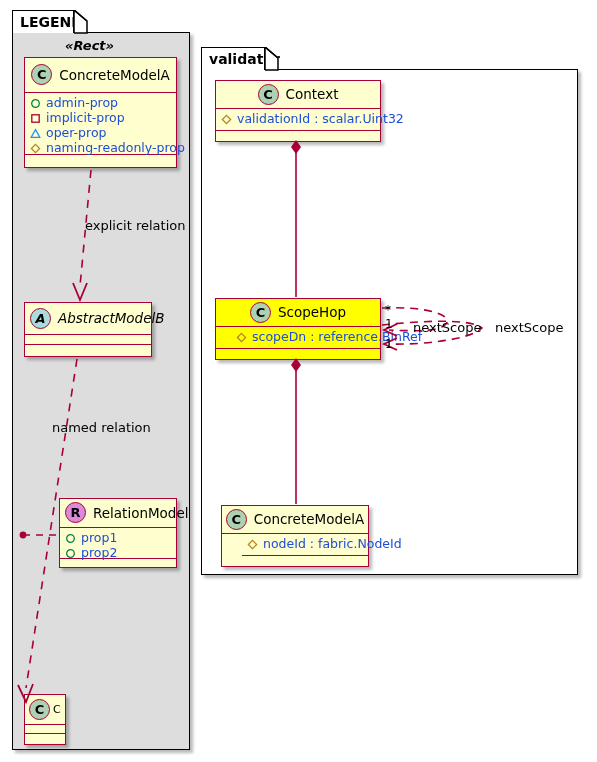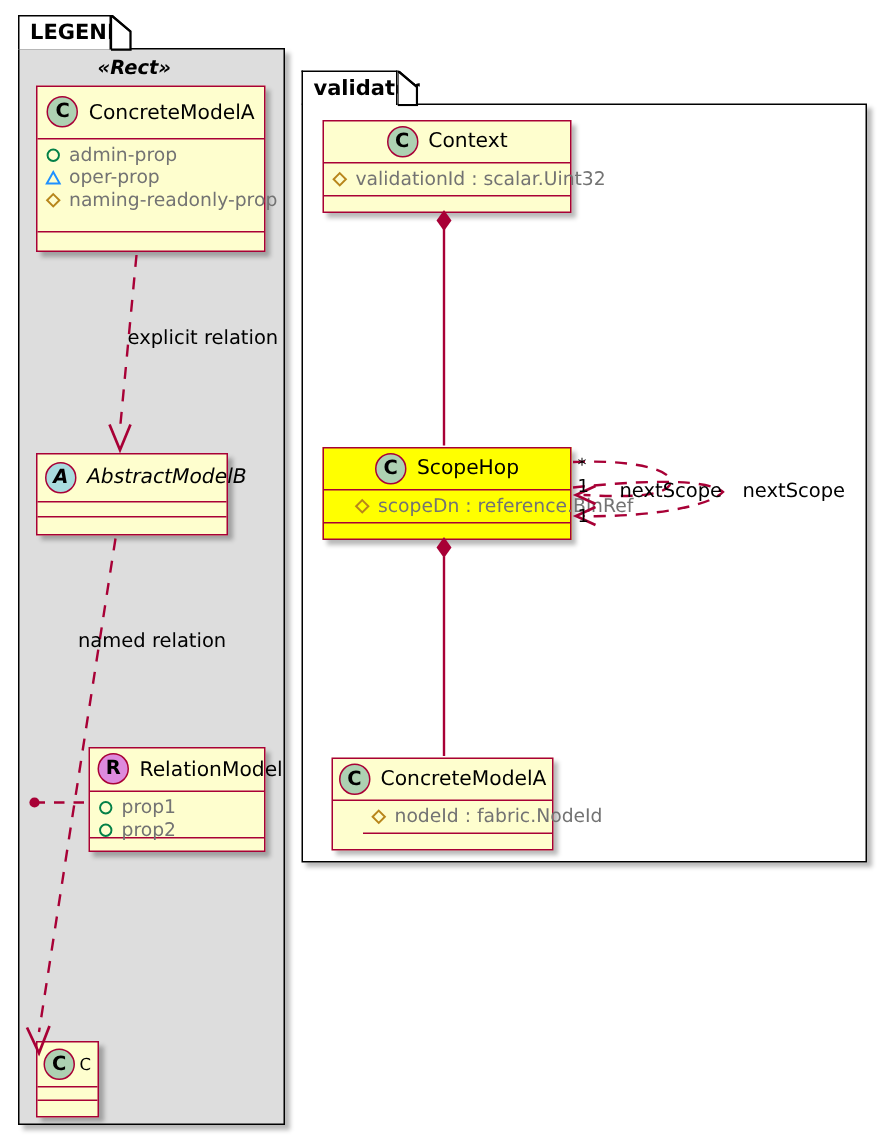--- a/index.html
+++ b/index.html
@@ -58,21 +58,21 @@
   .cls-name{font-size:13.5px;color:#000;white-space:nowrap;}
   .cls-name.abstract{font-style:italic;}
   .cls-attrs{
     padding:2px 5px 3px 5px;
     border-bottom:1.5px solid #A80036;
     box-sizing:border-box;
   }
   .cls-methods{min-height:9px;box-sizing:border-box;}
   .attr{
     display:flex;align-items:center;gap:5px;
-    font-size:12.5px;color:#737373;white-space:nowrap;line-height:15px;
+    font-size:12.5px;color:#1d4ed8;white-space:nowrap;line-height:15px;
   }
 
   
   .cicon{
     width:21px;height:21px;border-radius:50%;
     display:inline-flex;align-items:center;justify-content:center;
     font-weight:bold;font-size:13px;line-height:1;
     flex:0 0 auto;box-sizing:border-box;
   }
   .cicon-C{background:#ADD1B2;border:1.4px solid #A80036;color:#000;}
@@ -116,20 +116,28 @@
         <span class="cls-name">ConcreteModelA</span>
       </div>
       <div class="cls-attrs" style="height:62px;">
         <div class="attr">
           <span class="mk">
             <svg width="11" height="11" viewBox="0 0 11 11">
                 <circle cx="5.5" cy="5.5" r="3.8" fill="none" stroke="#038048" stroke-width="1.3"></circle>
               </svg>
           </span>
           <span>admin-prop</span>
+        </div>
+        <div class="attr">
+          <span class="mk">
+            <svg width="11" height="11" viewBox="0 0 11 11">
+                <rect x="1.8" y="1.8" width="7.4" height="7.4" fill="none" stroke="#A80036" stroke-width="1.3"></rect>
+              </svg>
+          </span>
+          <span>implicit-prop</span>
         </div>
         <div class="attr">
           <span class="mk">
             <svg width="11" height="11" viewBox="0 0 11 11">
                 <path d="M5.5,1.6 L9.8,9.3 L1.2,9.3 Z" fill="none" stroke="#1E90FF" stroke-width="1.3"></path>
               </svg>
           </span>
           <span>oper-prop</span>
         </div>
         <div class="attr">

